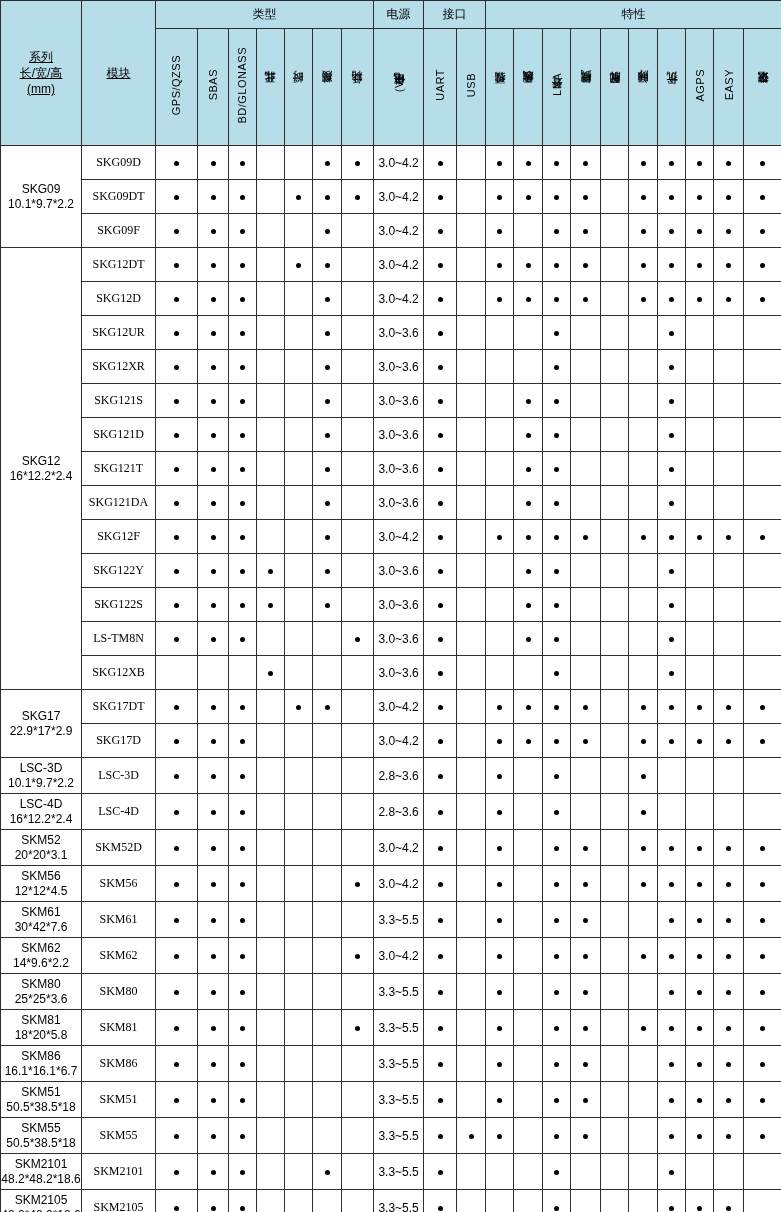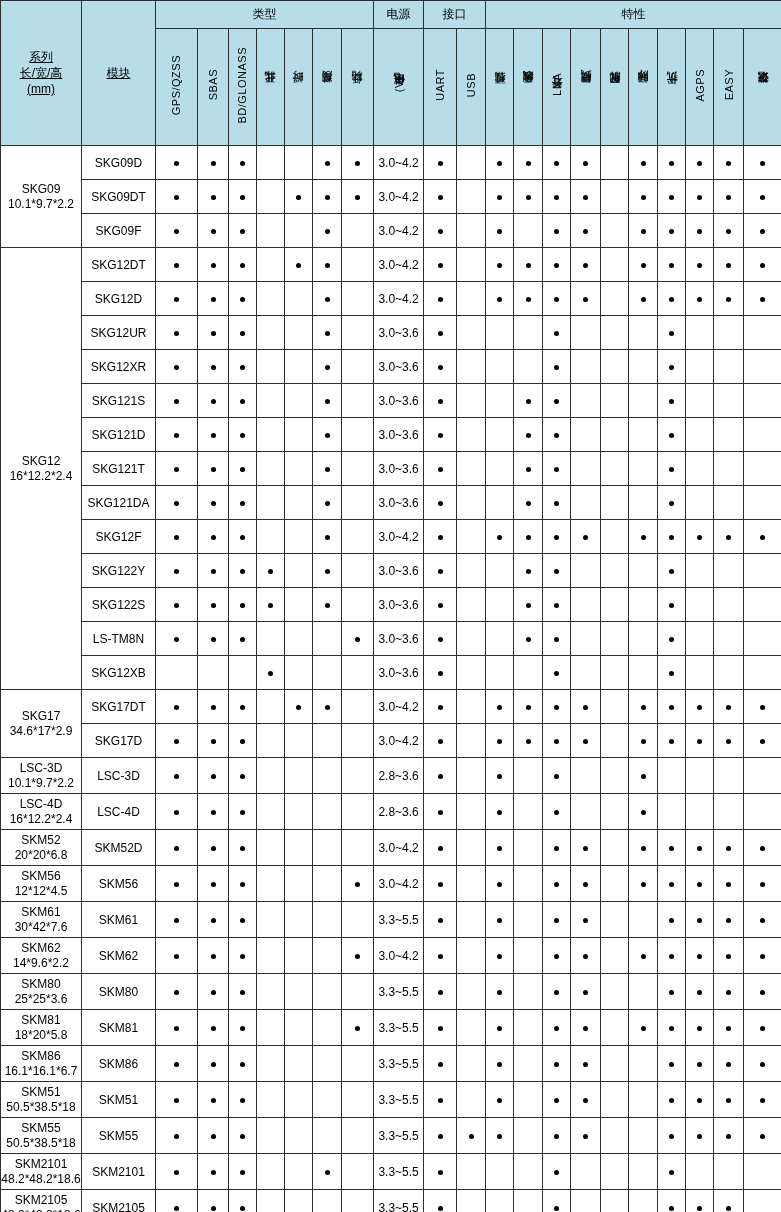--- a/index.html
+++ b/index.html
@@ -9,21 +9,21 @@
   th,td{border:1px solid #2e2e2e;padding:0;margin:0;text-align:center;vertical-align:middle;overflow:hidden;}
   thead th{background:#b7dde9;font-weight:400;text-align:center;}
   tr.group-row th{height:27px;font-size:12px;}
   tr.vert-row th{height:116px;}
   th.corner{font-size:12px;line-height:16px;text-decoration:underline;}
   .hline{font-size:12px;line-height:16px;}
   .vtext{display:inline-block;writing-mode:vertical-rl;transform:rotate(180deg);white-space:nowrap;font-size:11px;line-height:1.1;letter-spacing:0.5px;}
   tbody td{height:33px;background:#fff;font-size:12px;}
   td.series-cell{font-size:12px;line-height:15px;padding:1px 0;}
   .sname,.ssize{font-size:12px;line-height:15px;}
-  td.mod{font-size:12px;}
+  td.mod{font-size:12px;font-family:Liberation Serif, serif;}
   td.volt{font-size:12px;}
   .dot{display:inline-block;width:5px;height:5px;background:#000;border-radius:50%;vertical-align:middle;}
 </style>
 </head>
 <body>
 
 <div class="wrap">
   <table>
     <colgroup>
       <col style="width:81px">
@@ -458,21 +458,21 @@
           <td class="dotcell"></td>
           <td class="dotcell"></td>
           <td class="dotcell"><span class="dot"></span></td>
           <td class="dotcell"></td>
           <td class="dotcell"></td>
           <td class="dotcell"></td>
         </tr>
         <tr>
           <td class="series-cell" rowspan="2">
             <div class="sname">SKG17</div>
-            <div class="ssize">34.6*17*2.9</div>
+            <div class="ssize">22.9*17*2.9</div>
           </td>
           <td class="mod">SKG17DT</td>
           <td class="dotcell"><span class="dot"></span></td>
           <td class="dotcell"><span class="dot"></span></td>
           <td class="dotcell"><span class="dot"></span></td>
           <td class="dotcell"></td>
           <td class="dotcell"><span class="dot"></span></td>
           <td class="dotcell"><span class="dot"></span></td>
           <td class="dotcell"></td>
           <td class="volt">3.0~4.2</td>
@@ -562,21 +562,21 @@
           <td class="dotcell"></td>
           <td class="dotcell"><span class="dot"></span></td>
           <td class="dotcell"></td>
           <td class="dotcell"></td>
           <td class="dotcell"></td>
           <td class="dotcell"></td>
         </tr>
         <tr>
           <td class="series-cell" rowspan="1">
             <div class="sname">SKM52</div>
-            <div class="ssize">20*20*6.8</div>
+            <div class="ssize">20*20*3.1</div>
           </td>
           <td class="mod">SKM52D</td>
           <td class="dotcell"><span class="dot"></span></td>
           <td class="dotcell"><span class="dot"></span></td>
           <td class="dotcell"><span class="dot"></span></td>
           <td class="dotcell"></td>
           <td class="dotcell"></td>
           <td class="dotcell"></td>
           <td class="dotcell"></td>
           <td class="volt">3.0~4.2</td>

